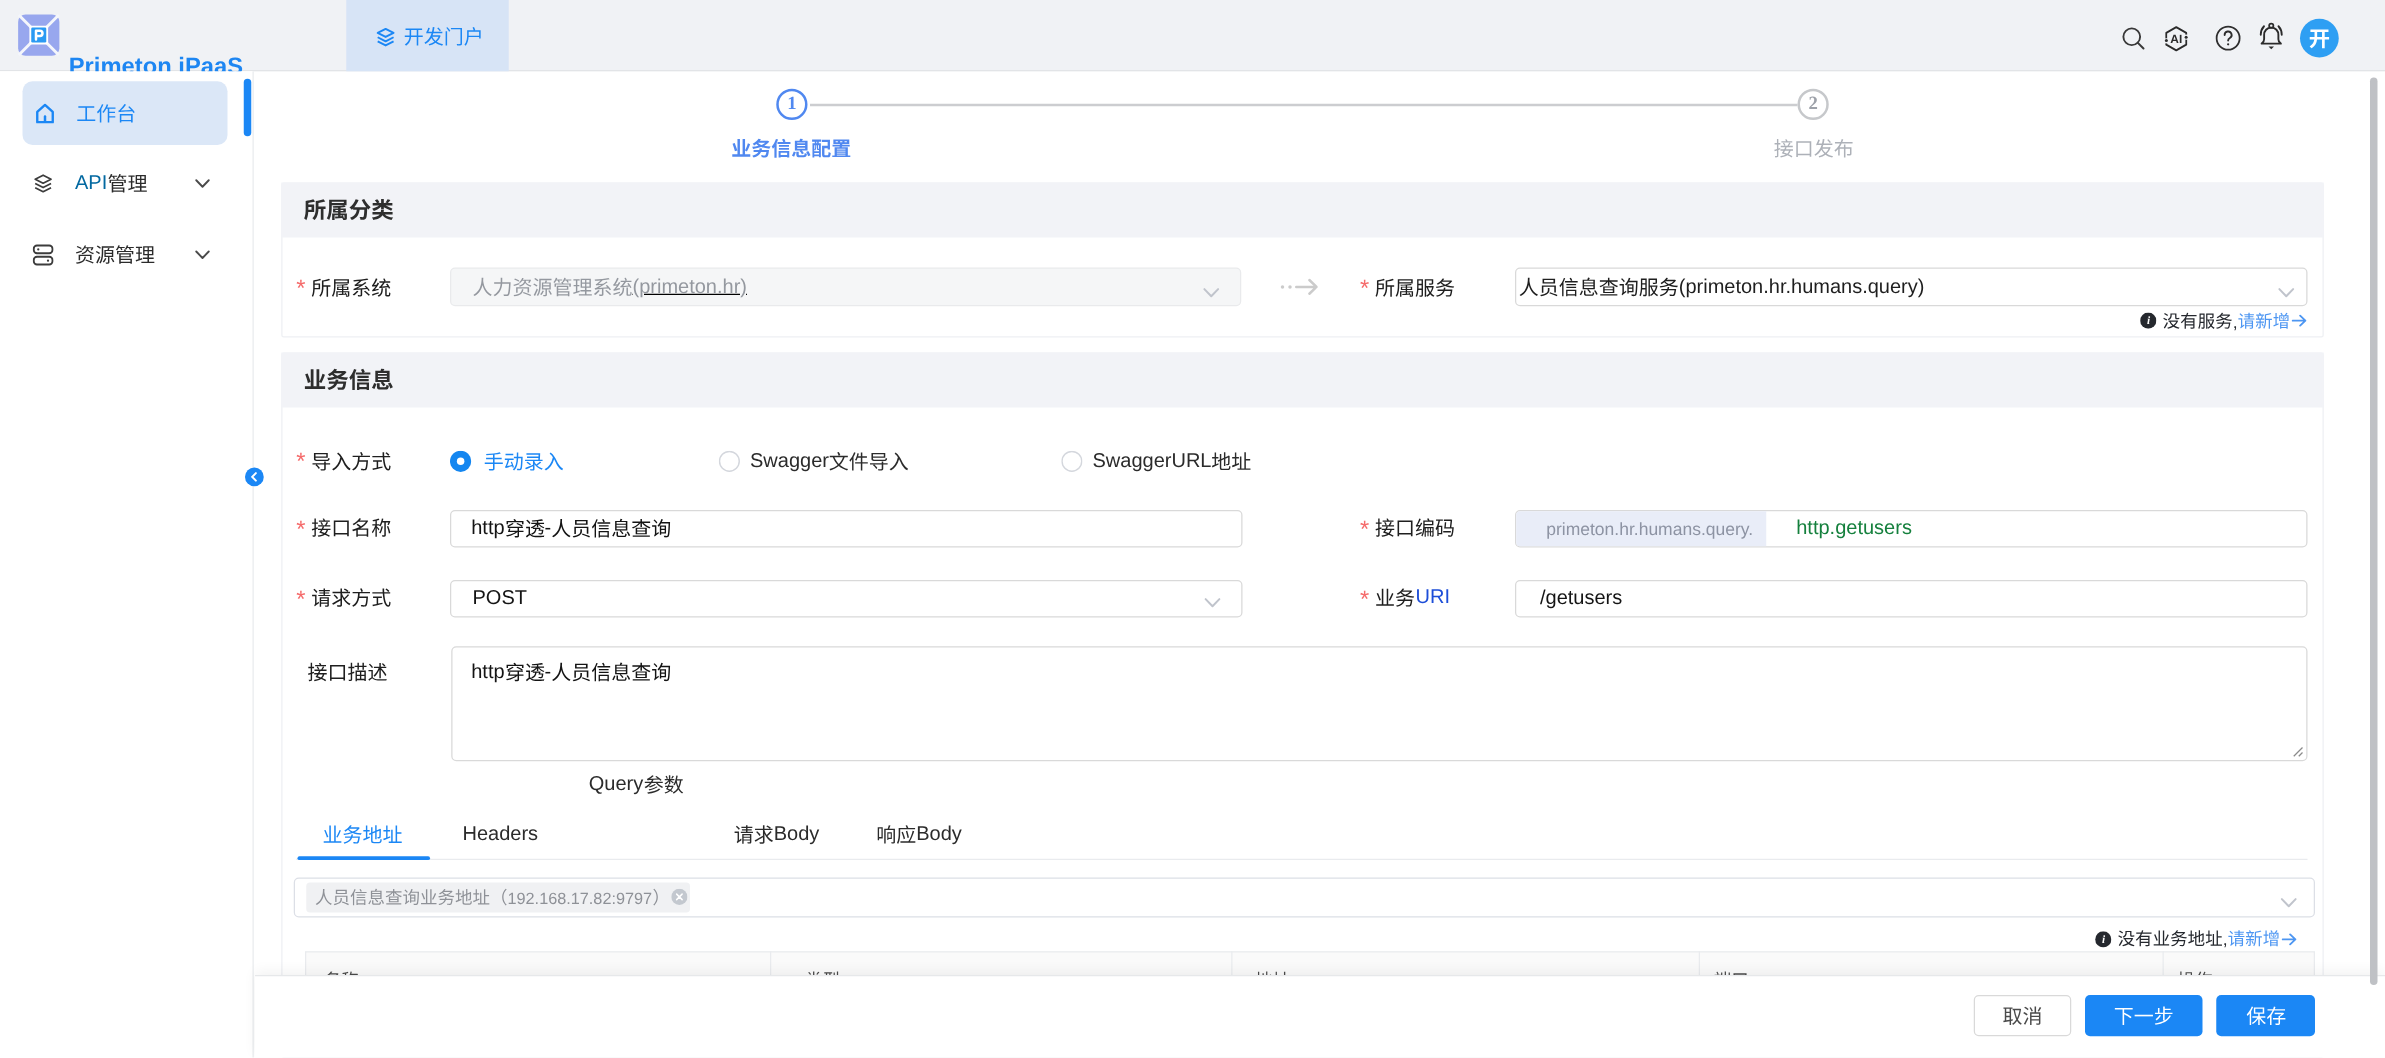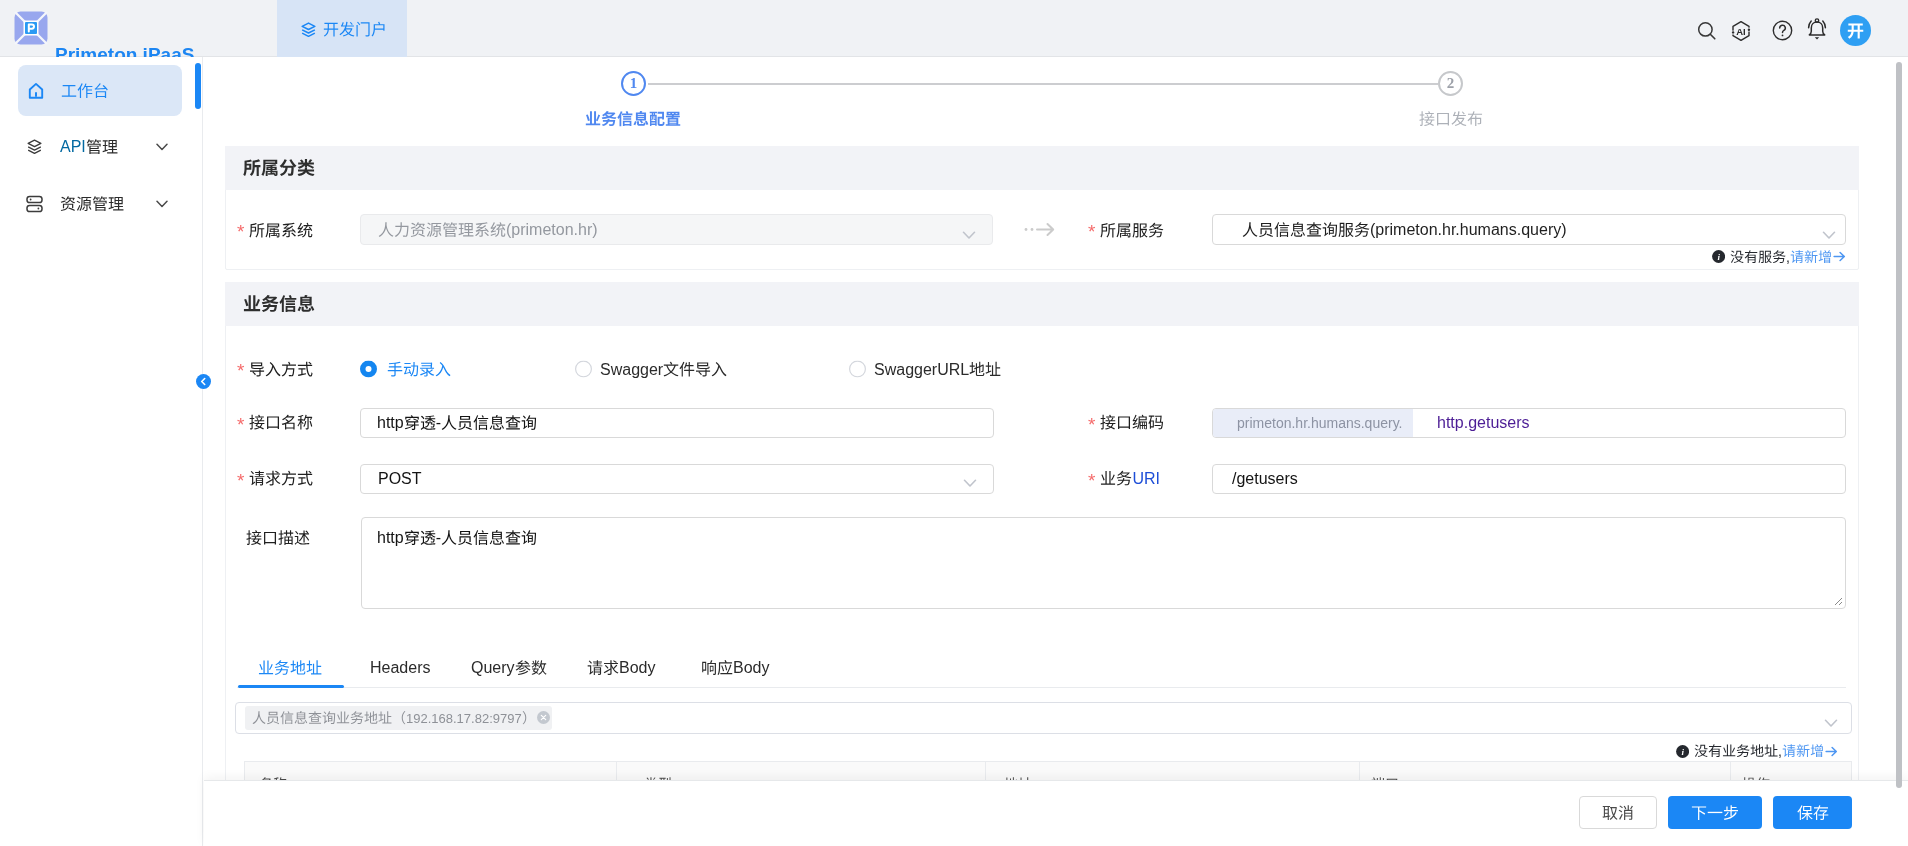--- a/index.html
+++ b/index.html
@@ -240,21 +240,21 @@
 <div style="position:absolute;left:237px;top:230px;transform:translateY(-50%);display:flex;align-items:center;justify-content:flex-start;">
       <span style="font:400 19px/1 'Liberation Sans',sans-serif;color:#f56c6c;margin-right:5px;position:relative;top:1px">*</span>
       <svg style="width:64px;height:16px;overflow:visible;flex:none" viewBox="0 0 4000 1000" fill="#1f1f1f">
         <use href="#g6240" x="0"></use>
         <use href="#g5c5e" x="1000"></use>
         <use href="#g7cfb" x="2000"></use>
         <use href="#g7edf" x="3000"></use>
       </svg>
     </div>
 <div class="abs" style="left:360px;top:214px;width:633px;height:31px;background:#f5f6f7;border:1px solid #e9eaec;border-radius:4px"></div>
-<div style="position:absolute;left:378px;top:230px;transform:translateY(-50%);display:flex;align-items:center;justify-content:center;">
+<div style="position:absolute;left:378px;top:230px;transform:translateY(-50%);display:flex;align-items:center;justify-content:center;text-decoration:underline;">
       <svg style="width:128px;height:16px;overflow:visible;flex:none" viewBox="0 0 8000 1000" fill="#94989f">
         <use href="#g4eba" x="0"></use>
         <use href="#g529b" x="1000"></use>
         <use href="#g8d44" x="2000"></use>
         <use href="#g6e90" x="3000"></use>
         <use href="#g7ba1" x="4000"></use>
         <use href="#g7406" x="5000"></use>
         <use href="#g7cfb" x="6000"></use>
         <use href="#g7edf" x="7000"></use>
       </svg>
@@ -271,21 +271,21 @@
 <div style="position:absolute;left:1088px;top:230px;transform:translateY(-50%);display:flex;align-items:center;justify-content:flex-start;">
       <span style="font:400 19px/1 'Liberation Sans',sans-serif;color:#f56c6c;margin-right:5px;position:relative;top:1px">*</span>
       <svg style="width:64px;height:16px;overflow:visible;flex:none" viewBox="0 0 4000 1000" fill="#1f1f1f">
         <use href="#g6240" x="0"></use>
         <use href="#g5c5e" x="1000"></use>
         <use href="#g670d" x="2000"></use>
         <use href="#g52a1" x="3000"></use>
       </svg>
     </div>
 <div class="abs" style="left:1212px;top:214px;width:634px;height:31px;background:#fff;border:1px solid #d9d9d9;border-radius:4px"></div>
-<div style="position:absolute;left:1242px;top:230px;transform:translateY(-50%);display:flex;align-items:center;justify-content:flex-start;">
+<div style="position:absolute;left:1215px;top:230px;transform:translateY(-50%);display:flex;align-items:center;justify-content:flex-start;">
       <svg style="width:128px;height:16px;overflow:visible;flex:none" viewBox="0 0 8000 1000" fill="#1f1f1f">
         <use href="#g4eba" x="0"></use>
         <use href="#g5458" x="1000"></use>
         <use href="#g4fe1" x="2000"></use>
         <use href="#g606f" x="3000"></use>
         <use href="#g67e5" x="4000"></use>
         <use href="#g8be2" x="5000"></use>
         <use href="#g670d" x="6000"></use>
         <use href="#g52a1" x="7000"></use>
       </svg>
@@ -403,21 +403,21 @@
         <use href="#g7801" x="3000"></use>
       </svg>
     </div>
 <div class="abs" style="left:1212px;top:408px;width:634px;height:30px;background:#fff;border:1px solid #d9d9d9;border-radius:4px;display:flex">
       <div style="width:200px;background:#e9edf8;border-radius:3px 0 0 3px"></div>
     </div>
 <div style="position:absolute;left:1237px;top:422.5px;transform:translateY(-50%);display:flex;align-items:center;justify-content:flex-start;">
       <span style="font:400 15px/1 'Liberation Sans',sans-serif;color:#8d93a3;font-size:14px">primeton.hr.humans.query.</span>
     </div>
 <div style="position:absolute;left:1437px;top:422.5px;transform:translateY(-50%);display:flex;align-items:center;justify-content:flex-start;">
-      <span style="font:400 16px/1 'Liberation Sans',sans-serif;color:#4c1d95">http.getusers</span>
+      <span style="font:400 16px/1 'Liberation Sans',sans-serif;color:#15803d">http.getusers</span>
     </div>
 <div style="position:absolute;left:237px;top:478.5px;transform:translateY(-50%);display:flex;align-items:center;justify-content:flex-start;">
       <span style="font:400 19px/1 'Liberation Sans',sans-serif;color:#f56c6c;margin-right:5px;position:relative;top:1px">*</span>
       <svg style="width:64px;height:16px;overflow:visible;flex:none" viewBox="0 0 4000 1000" fill="#1f1f1f">
         <use href="#g8bf7" x="0"></use>
         <use href="#g6c42" x="1000"></use>
         <use href="#g65b9" x="2000"></use>
         <use href="#g5f0f" x="3000"></use>
       </svg>
     </div>
@@ -474,21 +474,21 @@
       <svg style="width:64px;height:16px;overflow:visible;flex:none" viewBox="0 0 4000 1000" fill="#1b87f5">
         <use href="#g4e1a" x="0"></use>
         <use href="#g52a1" x="1000"></use>
         <use href="#g5730" x="2000"></use>
         <use href="#g5740" x="3000"></use>
       </svg>
     </div>
 <div style="position:absolute;left:370px;top:668px;transform:translateY(-50%);display:flex;align-items:center;justify-content:flex-start;">
       <span style="font:400 16px/1 'Liberation Sans',sans-serif;color:#2b2b2b">Headers</span>
     </div>
-<div style="position:absolute;left:471px;top:668px;transform:translateY(-50%);display:flex;align-items:center;justify-content:center;">
+<div style="position:absolute;left:471px;top:628px;transform:translateY(-50%);display:flex;align-items:center;justify-content:center;">
       <span style="font:400 16px/1 'Liberation Sans',sans-serif;color:#2b2b2b;white-space:pre">Query</span>
       <svg style="width:32px;height:16px;overflow:visible;flex:none" viewBox="0 0 2000 1000" fill="#2b2b2b">
         <use href="#g53c2" x="0"></use>
         <use href="#g6570" x="1000"></use>
       </svg>
     </div>
 <div style="position:absolute;left:587px;top:668px;transform:translateY(-50%);display:flex;align-items:center;justify-content:flex-start;">
       <svg style="width:32px;height:16px;overflow:visible;flex:none" viewBox="0 0 2000 1000" fill="#2b2b2b">
         <use href="#g8bf7" x="0"></use>
         <use href="#g6c42" x="1000"></use>

